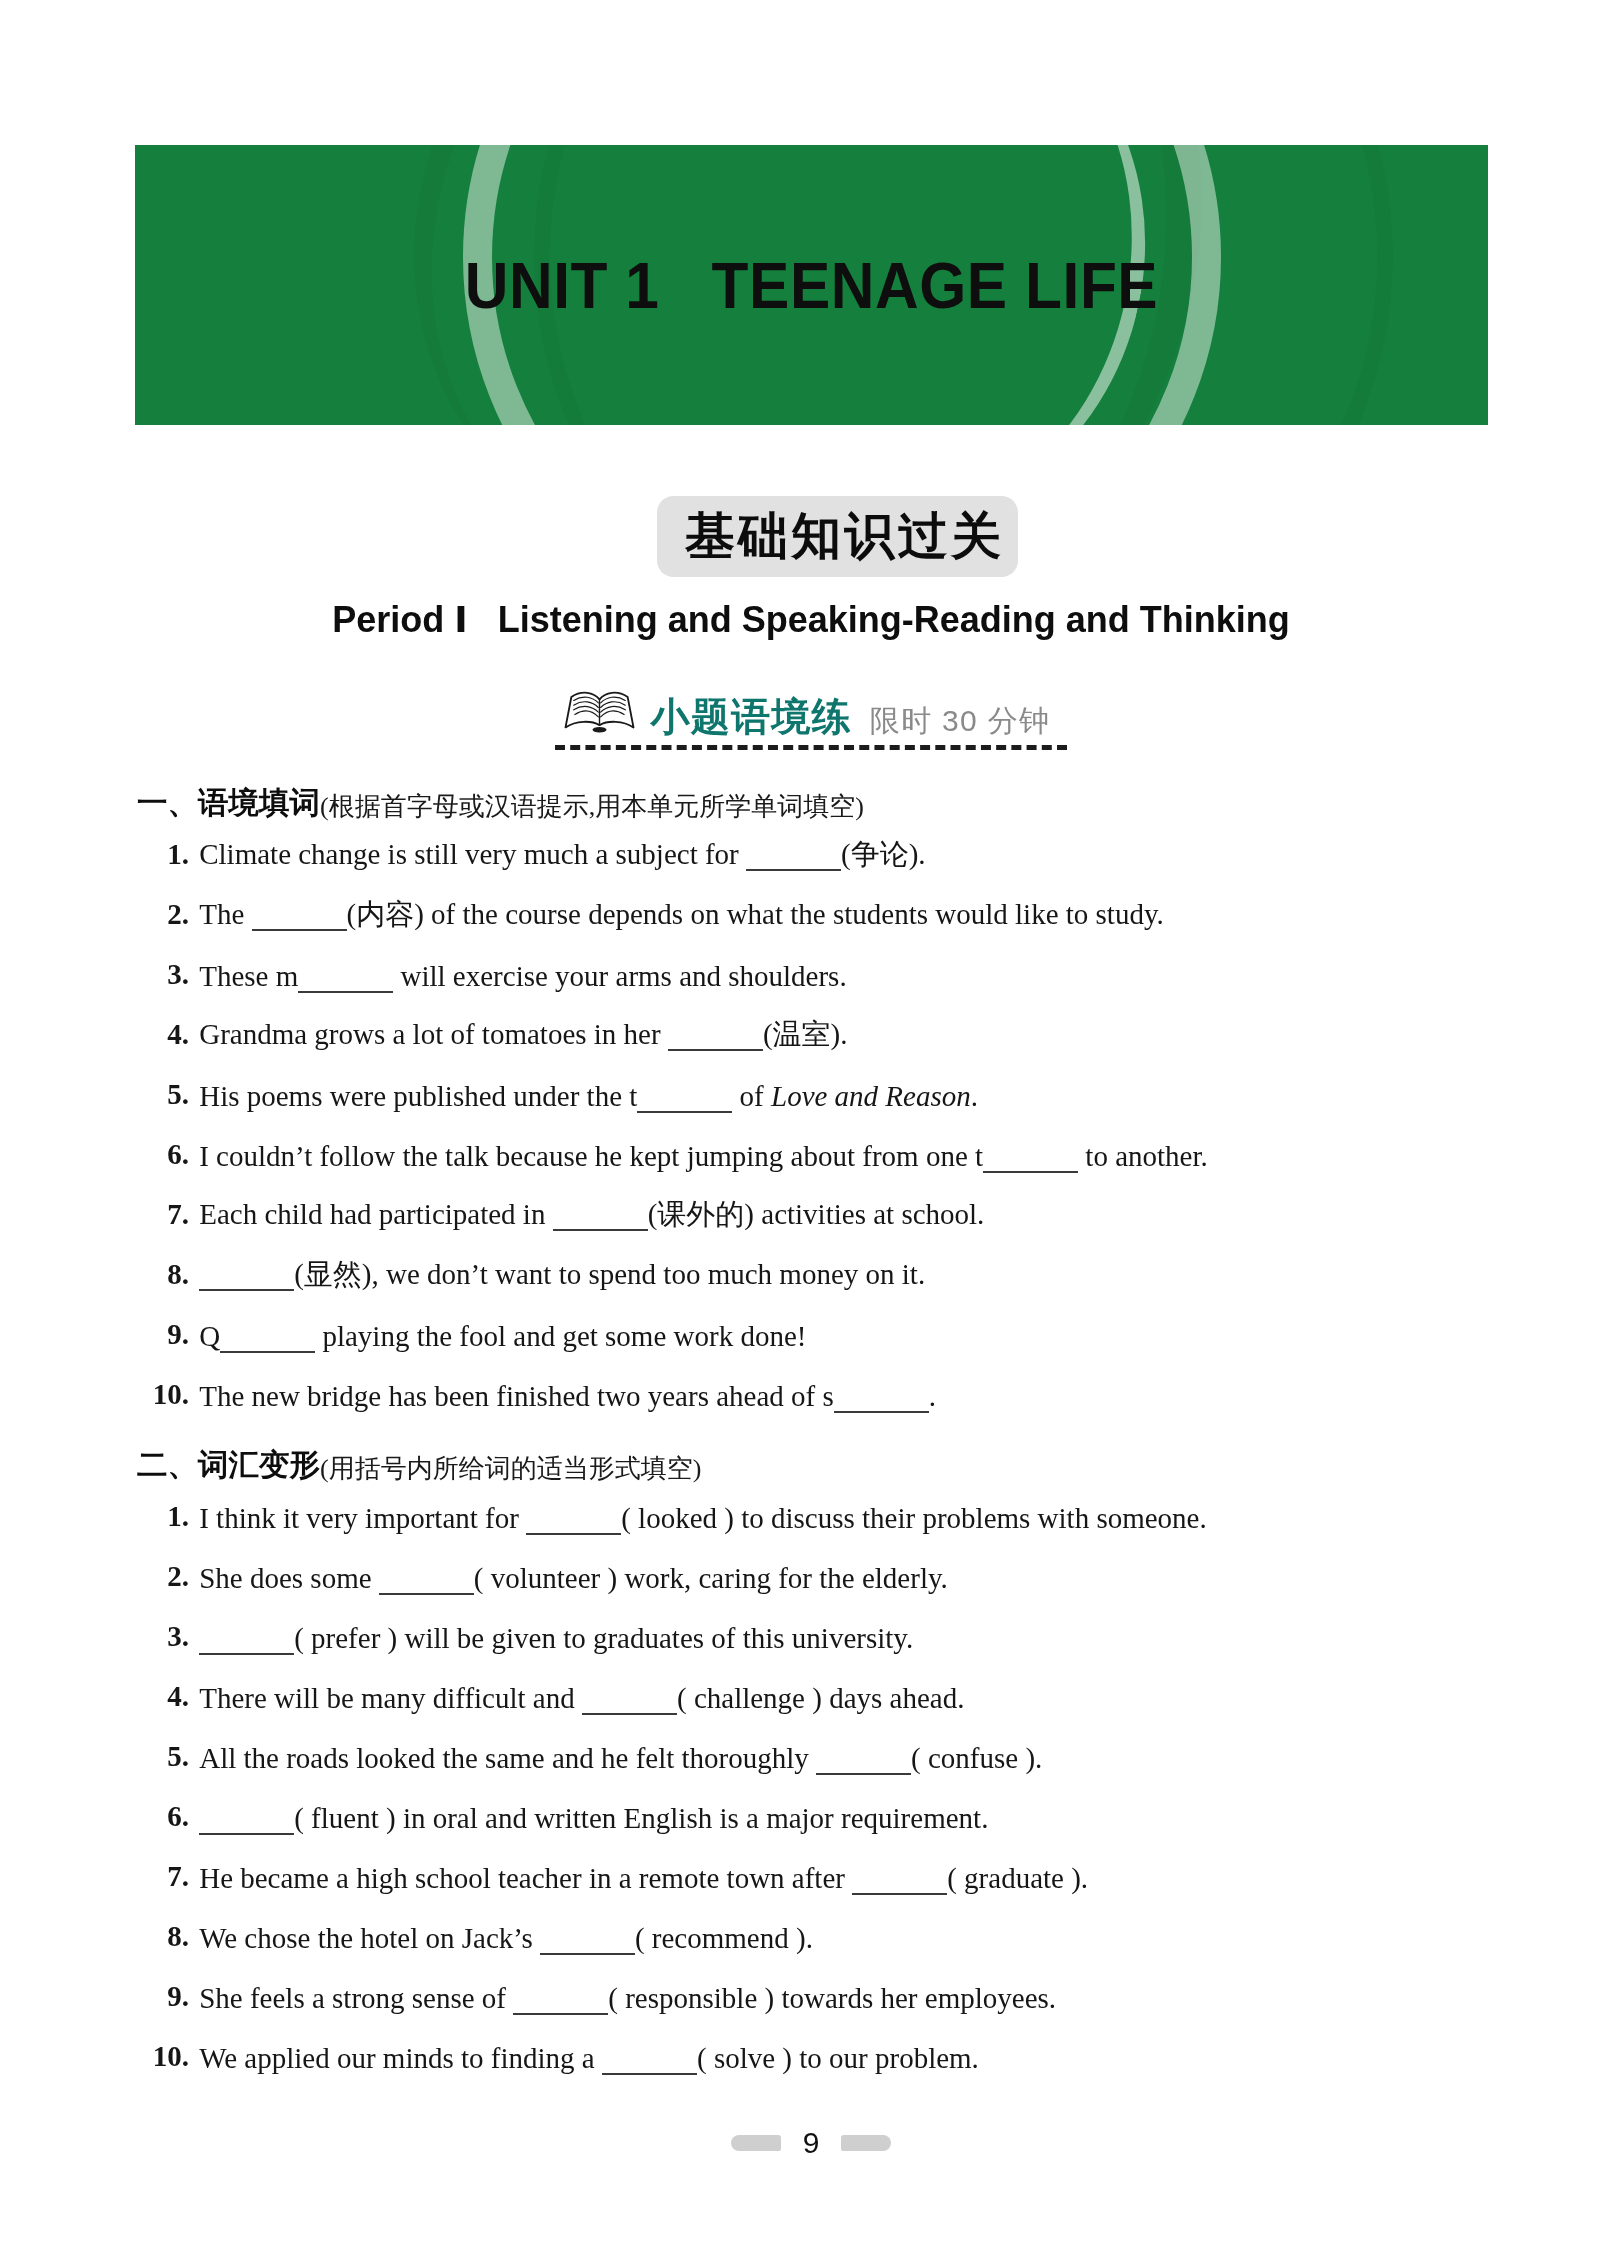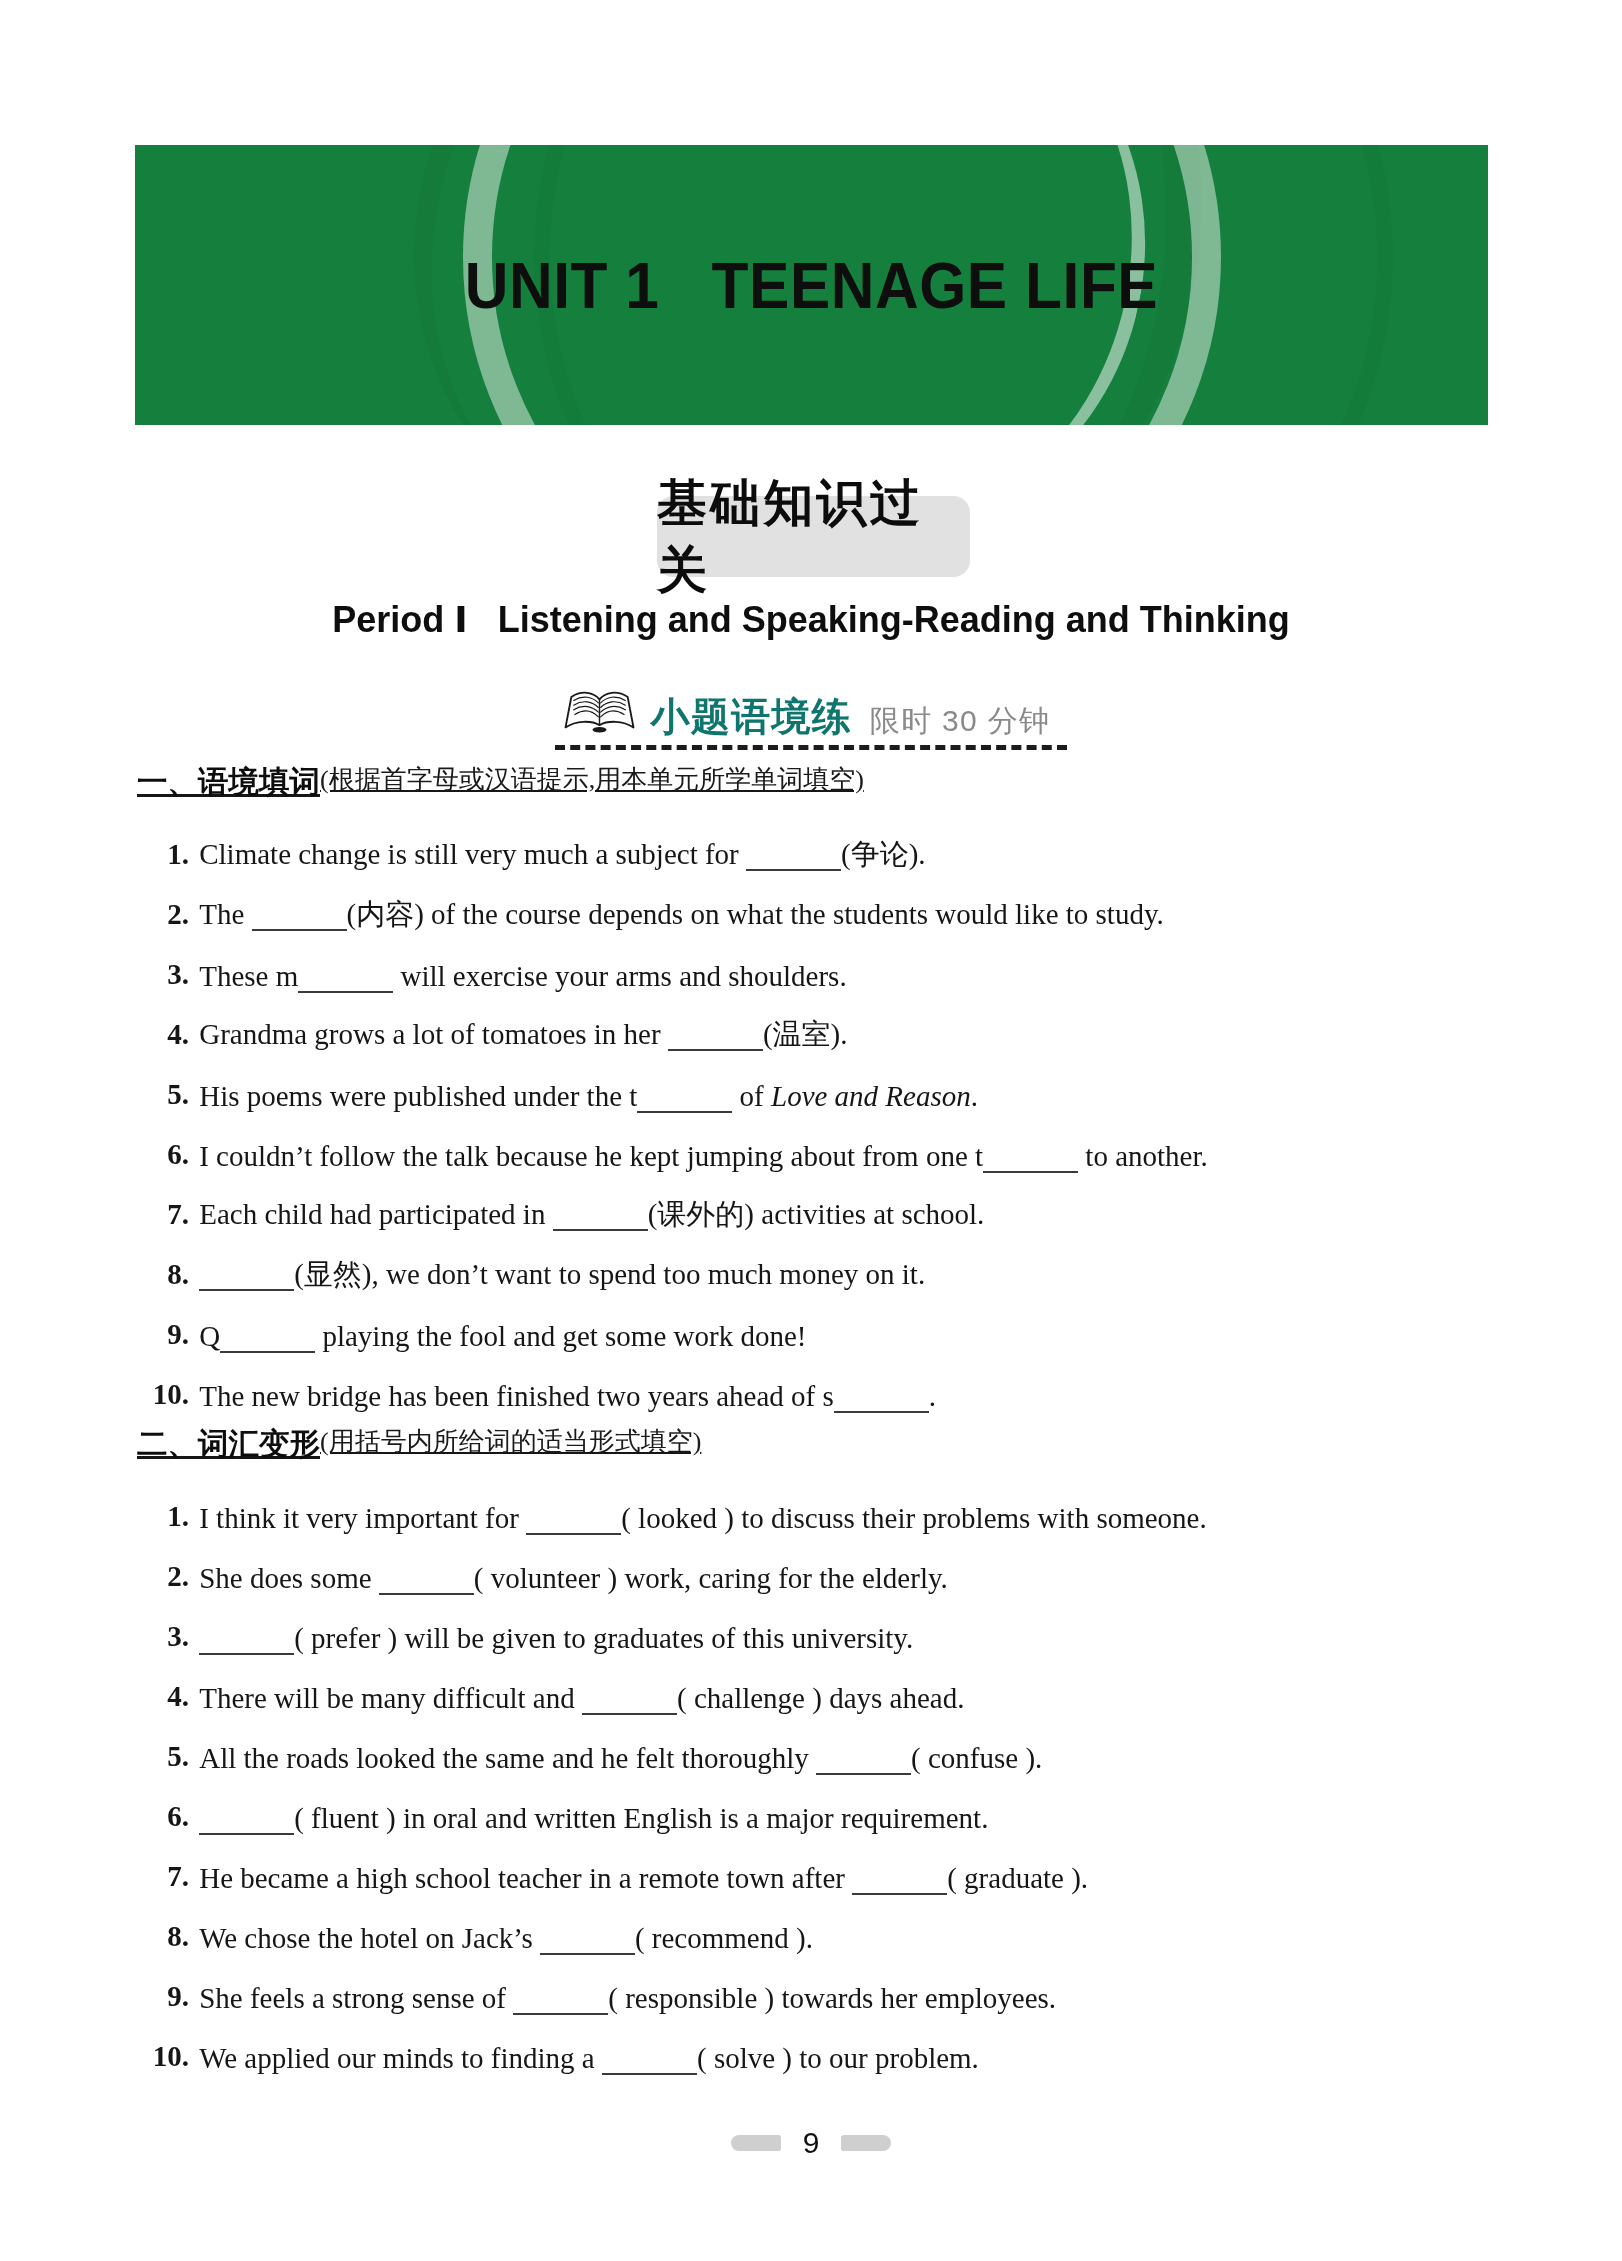--- a/index.html
+++ b/index.html
@@ -14,43 +14,43 @@
   .sw2{right:477px;top:-223px;width:573px;height:636px;border-left:21.6px solid rgba(0,0,0,0.035);transform:rotate(22deg);}
   .sw3{right:95px;top:-318px;width:827px;height:827px;border:16.5px solid rgba(0,0,0,0.03);}
   .sw4{left:76px;top:-414px;width:954px;height:954px;border-right:38px solid rgba(0,0,0,0.035);transform:rotate(-14deg);}
   .sw5{right:344px;top:-165px;width:484px;height:547px;border-right:14px solid rgba(255,255,255,0.5);transform:rotate(12deg);}
   .unit-title{position:absolute;inset:0;display:flex;align-items:center;justify-content:center;
               font-family:"Liberation Sans","DejaVu Sans",sans-serif;font-weight:bold;
               font-size:65px;letter-spacing:0.6px;white-space:pre;color:#0e0e0e;
               transform:scaleX(0.93);}
 
   
-  .badge{position:absolute;left:657px;top:496px;width:313px;height:81px;background:#e1e1e1;
-         border-radius:16.5px;display:flex;align-items:center;justify-content:center;}
+  .badge{position:absolute;left:657px;top:496px;width:347px;height:81px;background:#e1e1e1;
+         border-radius:16.5px;display:flex;align-items:center;justify-content:center;padding-left:14px;}
   .badge span{font-family:"Liberation Serif","DejaVu Serif",serif;font-weight:bold;
               font-size:50px;letter-spacing:3.2px;color:#0c0c0c;}
 
   
   .period{position:absolute;left:0;right:0;top:599px;margin:0;text-align:center;
           font-family:"Liberation Sans","DejaVu Sans",sans-serif;font-weight:bold;
           font-size:36px;white-space:pre;color:#0e0e0e;}
 
   
   .exercise{position:absolute;left:0;right:0;top:686px;display:flex;justify-content:center;}
   .exercise-inner{display:flex;align-items:flex-end;gap:14px;
                   border-bottom:5.1px dashed #1c1c1c;padding:0 16.5px 9px 6.4px;}
   .book-icon{width:75px;height:50px;flex:none;}
   .ex-title{font-family:Liberation Serif, serif;font-weight:bold;
             font-size:39px;line-height:1;color:#0f766e;letter-spacing:1.3px;}
   .ex-time{font-family:"Liberation Sans","DejaVu Sans",sans-serif;font-size:30px;line-height:1.05;
            color:#8a8a8a;letter-spacing:1.3px;padding-left:3.8px;}
 
   
   .content{position:absolute;left:137px;top:762px;width:1362px;font-size:29px;}
-  .section-head{height:62px;display:flex;align-items:flex-start;white-space:pre;text-decoration:underline;}
+  .section-head{height:62px;display:flex;align-items:flex-end;white-space:pre;}
   .sec-title{font-family:"Liberation Sans","DejaVu Sans",sans-serif;font-weight:bold;
              font-size:30.5px;color:#0d0d0d;}
   .sec-hint{font-family:"Liberation Serif","DejaVu Serif",serif;font-size:26px;color:#1a1a1a;}
   .item{height:60px;display:flex;align-items:center;}
   .item-num{flex:none;width:52px;text-align:right;font-weight:bold;padding-right:10.2px;
             font-family:"Liberation Serif","DejaVu Serif",serif;}
   .item-body{white-space:pre;font-family:"Liberation Serif","DejaVu Serif",serif;}
   .blank{display:inline-block;width:95px;height:28px;border-bottom:2.5px solid #3a3a3a;
          position:relative;top:7.6px;}
   .item-body em{font-style:italic;}

